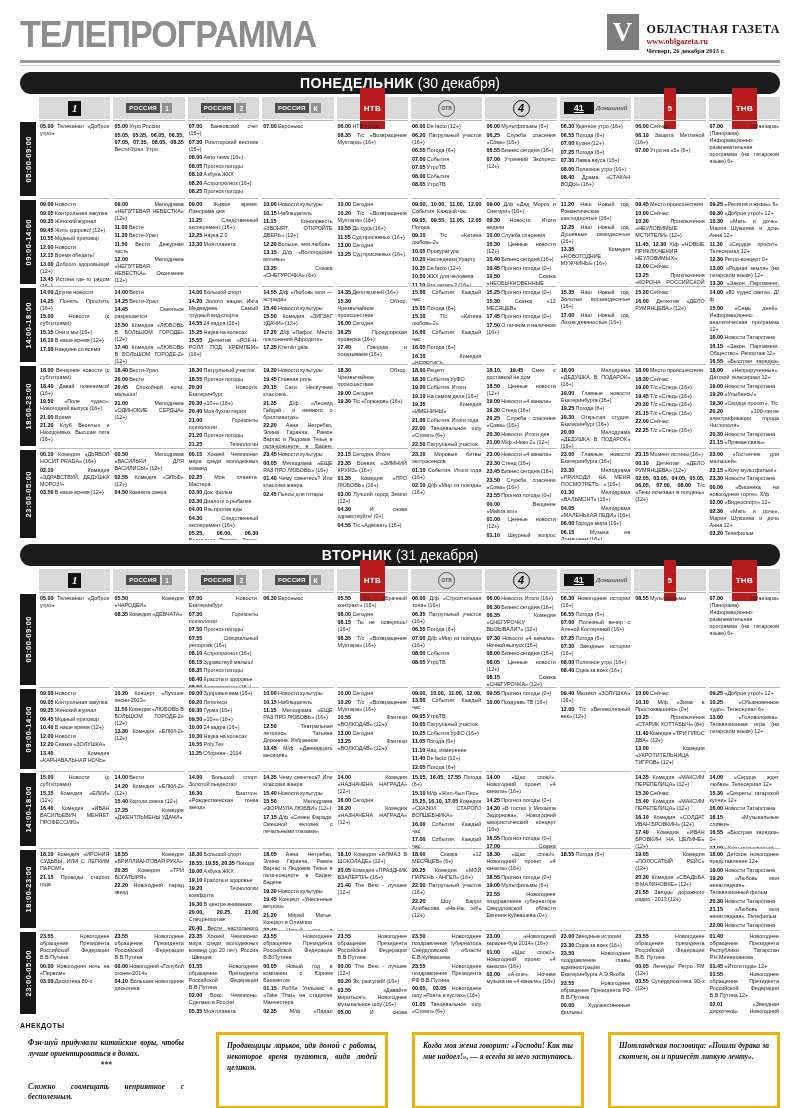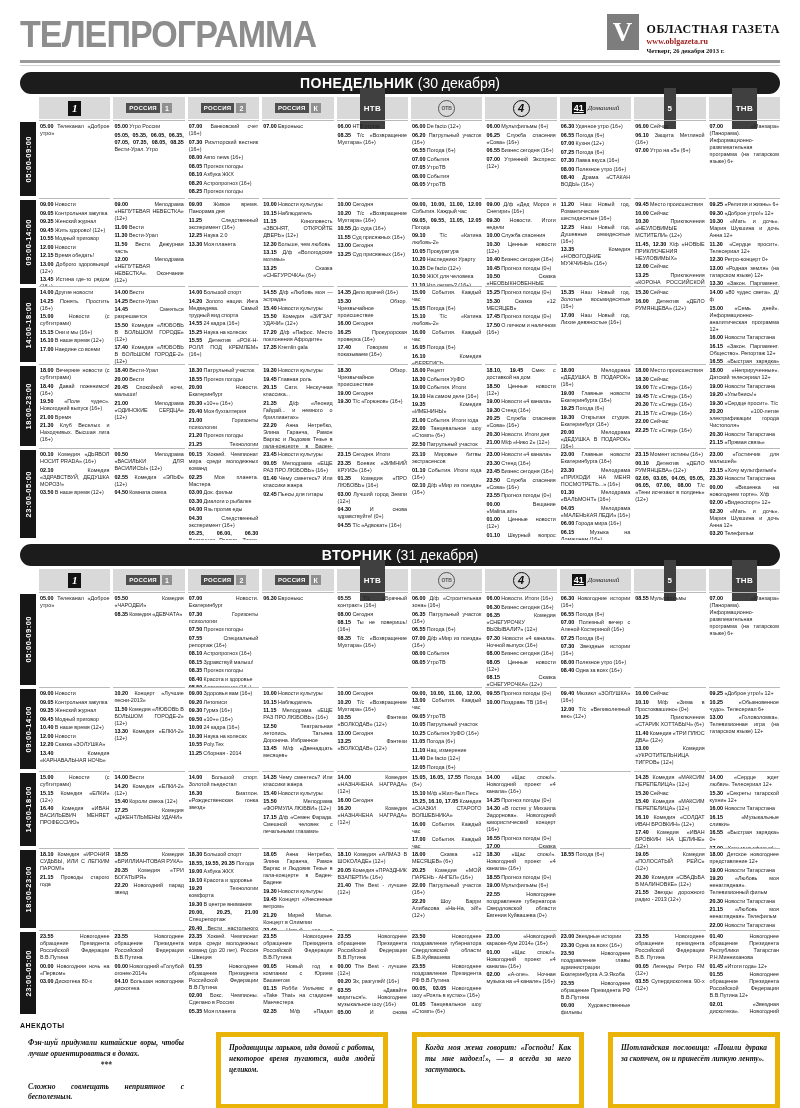--- a/index.html
+++ b/index.html
@@ -33,34 +33,34 @@
   .cell{border-top:1px solid #b9b9b9;padding:2px 1px 0;overflow:hidden;}
   .prog{font-size:5.4px;line-height:1.3;margin-bottom:1.5px;color:#222;
         text-align:justify;word-spacing:-.2px;}
   .prog b{color:#000;}
   
   .lg{display:flex;align-items:center;gap:2px;}
   .chip-one{background:#111;color:#fff;width:13px;height:15px;display:inline-flex;align-items:center;
             justify-content:center;font-size:11px;font-weight:700;font-style:italic;font-family:"Liberation Serif",serif;}
   .ros{background:#4e4e4e;color:#fff;font-size:6px;font-weight:700;padding:2px 3px;letter-spacing:.3px;}
   .ros-n{background:#8f8f8f;color:#fff;font-size:7px;font-weight:700;padding:1.5px 3px;}
-  .blk{background:#404040;color:#fff;font-size:8px;font-weight:700;padding:16px 4px;letter-spacing:.3px;text-align:center;}
+  .blk{background:#b91c1c;color:#fff;font-size:8px;font-weight:700;padding:16px 4px;letter-spacing:.3px;text-align:center;}
   .circ{border:1.5px solid #555;color:#555;border-radius:50%;width:15px;height:15px;display:inline-flex;
         align-items:center;justify-content:center;font-size:5px;font-weight:700;}
   .four{border:1.5px solid #111;color:#111;border-radius:50%;width:15px;height:15px;display:inline-flex;
         align-items:center;justify-content:center;font-size:11px;font-weight:700;font-style:italic;}
-  .dom-n{background:#111;color:#fff;font-size:9px;font-weight:700;padding:1px 2px;text-decoration:underline;}
+  .dom-n{background:#111;color:#fff;font-size:9px;font-weight:700;padding:1px 10px;text-decoration:underline;}
   .dom-s{font-family:"Liberation Serif",serif;font-style:italic;font-size:7px;color:#222;}
   
   .jokes{margin-top:6px;}
   .jokes-title{font-size:7px;font-weight:700;letter-spacing:.5px;margin:2px 0 3px;}
   .jokes-row{display:grid;grid-template-columns:repeat(4,1fr);gap:24px;}
   .joke{font-family:"Liberation Serif",serif;font-style:italic;font-weight:700;font-size:7.5px;
         line-height:1.45;padding:6px 8px;text-align:justify;}
-  .joke.bordered{border:5px solid #eab308;}
+  .joke.bordered{border:3px solid #eab308;}
   .joke .sep{text-align:center;display:block;}
 </style>
 </head>
 <body>
 
 <div class="page">
 
   <div class="hdr">
     <div class="hdr-title">ТЕЛЕПРОГРАММА</div>
     <div class="hdr-right">

